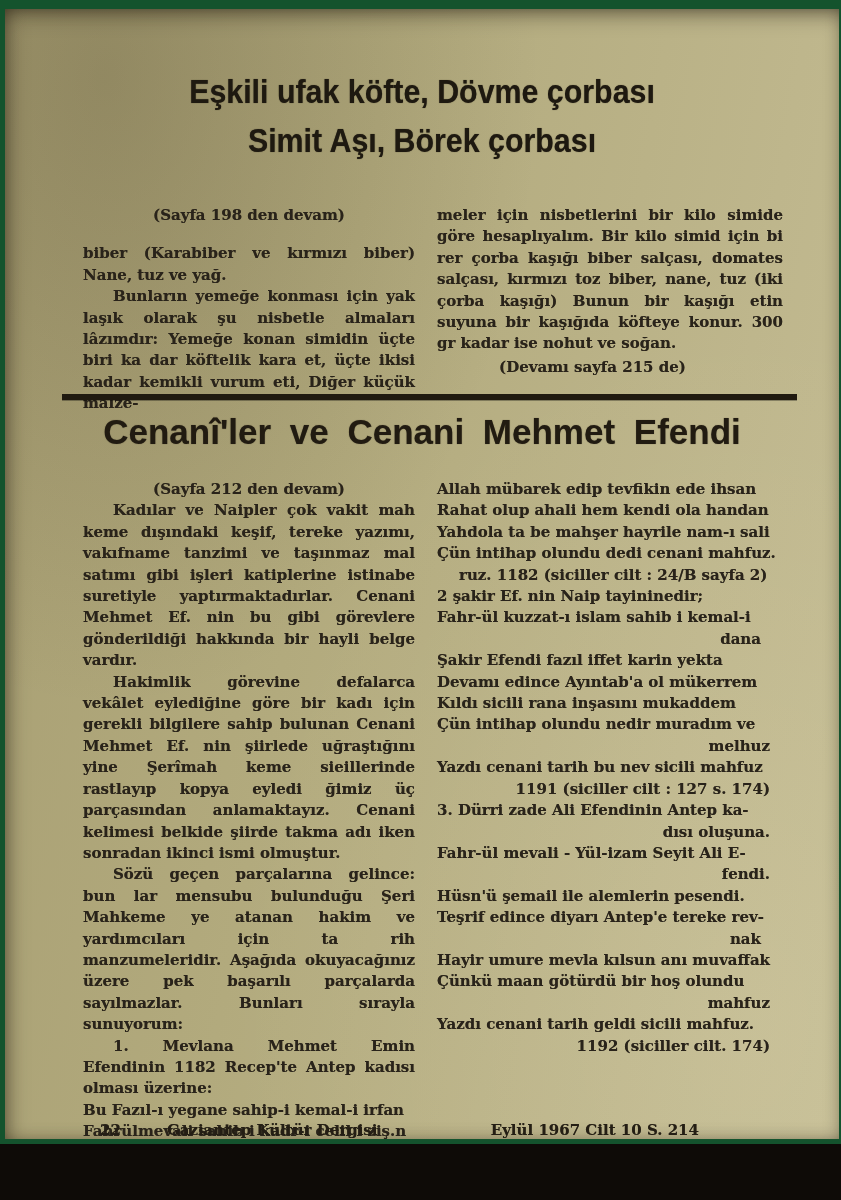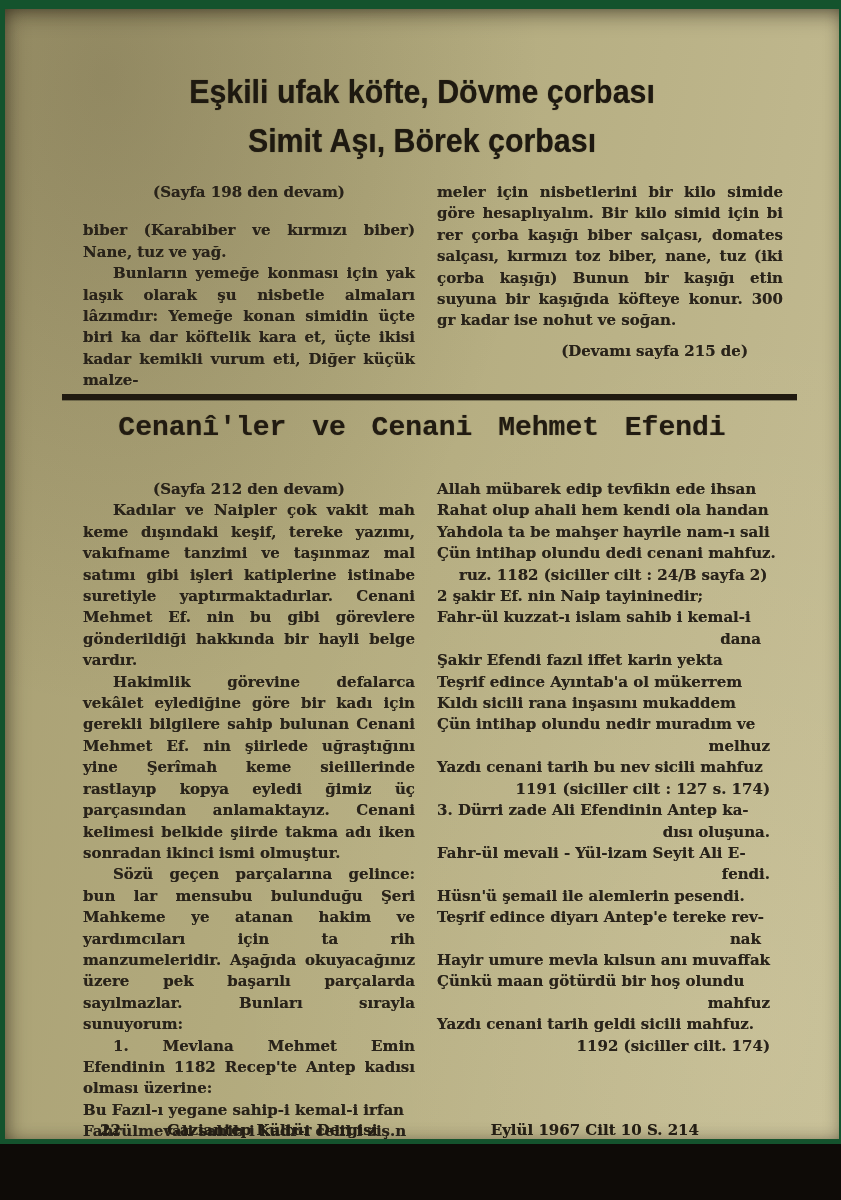--- a/index.html
+++ b/index.html
@@ -15,36 +15,36 @@
                 inset 0 12px 24px -12px rgba(20,16,8,.65),
                 inset -4px -6px 18px -10px rgba(35,28,14,.35);
     color:#29231a;
   }
   .title1{position:absolute;top:58px;left:0;right:0;text-align:center;
     font-family:"Liberation Sans", sans-serif;font-weight:bold;color:#1e1910;
     font-size:33px;line-height:49px;letter-spacing:0px;}
   .title1 .tline{transform:scaleX(.92);transform-origin:center;
     text-shadow:0 0 1px rgba(25,20,10,.65);}
   .sec{position:absolute;left:78px;width:700px;display:flex;gap:22px;}
-  .sec1{top:173px;}
+  .sec1{top:196px;}
   .sec2{top:470px;}
   .col{font-size:15px;line-height:21.4px;font-weight:bold;text-align:justify;
     text-shadow:0 0 .5px rgba(30,24,12,.55);}
   .col-l{width:332px;}
   .col-r{width:346px;}
   .cont-note{text-align:center;font-weight:bold;margin-bottom:17px;}
   .cont-note2{text-align:center;font-weight:bold;margin-bottom:0;}
   .para{margin:0 0 0 0;}
   .para.ind{text-indent:30px;}
-  .devami{text-align:right;padding-right:35px;margin-top:9px;font-weight:bold;}
+  .devami{text-align:center;padding-right:35px;margin-top:2px;font-weight:bold;}
   .rule{position:absolute;top:385px;left:57px;width:735px;height:6px;background:#201a10;
     box-shadow:0 1px 0 rgba(0,0,0,.3);}
   .title2{position:absolute;top:403px;left:0;right:0;text-align:center;
-    font-family:Liberation Mono, monospace;font-weight:bold;color:#211b11;
-    font-size:28px;word-spacing:9px;text-shadow:0 0 1px rgba(25,20,10,.5);}
+    font-family:Liberation Sans, sans-serif;font-weight:bold;color:#211b11;
+    font-size:35px;word-spacing:9px;text-shadow:0 0 1px rgba(25,20,10,.5);}
   .vline{white-space:nowrap;overflow:visible;}
   .vline.pl{padding-left:22px;}
   .vline.r1{text-align:right;padding-right:22px;}
   .vline.r2{text-align:right;padding-right:13px;}
   .footer{position:absolute;top:1112px;left:0;right:0;display:flex;
     justify-content:space-between;padding:0 140px 0 95px;
     font-size:15px;font-weight:bold;color:#241e14;
     text-shadow:0 0 .5px rgba(30,24,12,.55);}
   .footer-left{display:flex;gap:46px;}
 </style>
@@ -90,21 +90,21 @@
       <div class="col col-r">
         <div class="vline">Allah mübarek edip tevfikin ede ihsan</div>
         <div class="vline">Rahat olup ahali hem kendi ola handan</div>
         <div class="vline">Yahdola ta be mahşer hayrile nam-ı sali</div>
         <div class="vline">Çün intihap olundu dedi cenani mahfuz.</div>
         <div class="vline pl">ruz. 1182 (siciller cilt : 24/B sayfa 2)</div>
         <div class="vline">2 şakir Ef. nin Naip tayininedir;</div>
         <div class="vline">Fahr-ül kuzzat-ı islam sahib i kemal-i</div>
         <div class="vline r1">dana</div>
         <div class="vline">Şakir Efendi fazıl iffet karin yekta</div>
-        <div class="vline">Teşrif edince Ayıntab'a ol mükerrem</div>
+        <div class="vline">Devamı edince Ayıntab'a ol mükerrem</div>
         <div class="vline">Kıldı sicili rana inşasını mukaddem</div>
         <div class="vline">Çün intihap olundu nedir muradım ve</div>
         <div class="vline r2">melhuz</div>
         <div class="vline">Yazdı cenani tarih bu nev sicili mahfuz</div>
         <div class="vline r2">1191 (siciller cilt : 127 s. 174)</div>
         <div class="vline">3. Dürri zade Ali Efendinin Antep ka-</div>
         <div class="vline r2">dısı oluşuna.</div>
         <div class="vline">Fahr-ül mevali - Yül-izam Seyit Ali E-</div>
         <div class="vline r2">fendi.</div>
         <div class="vline">Hüsn'ü şemail ile alemlerin pesendi.</div>

